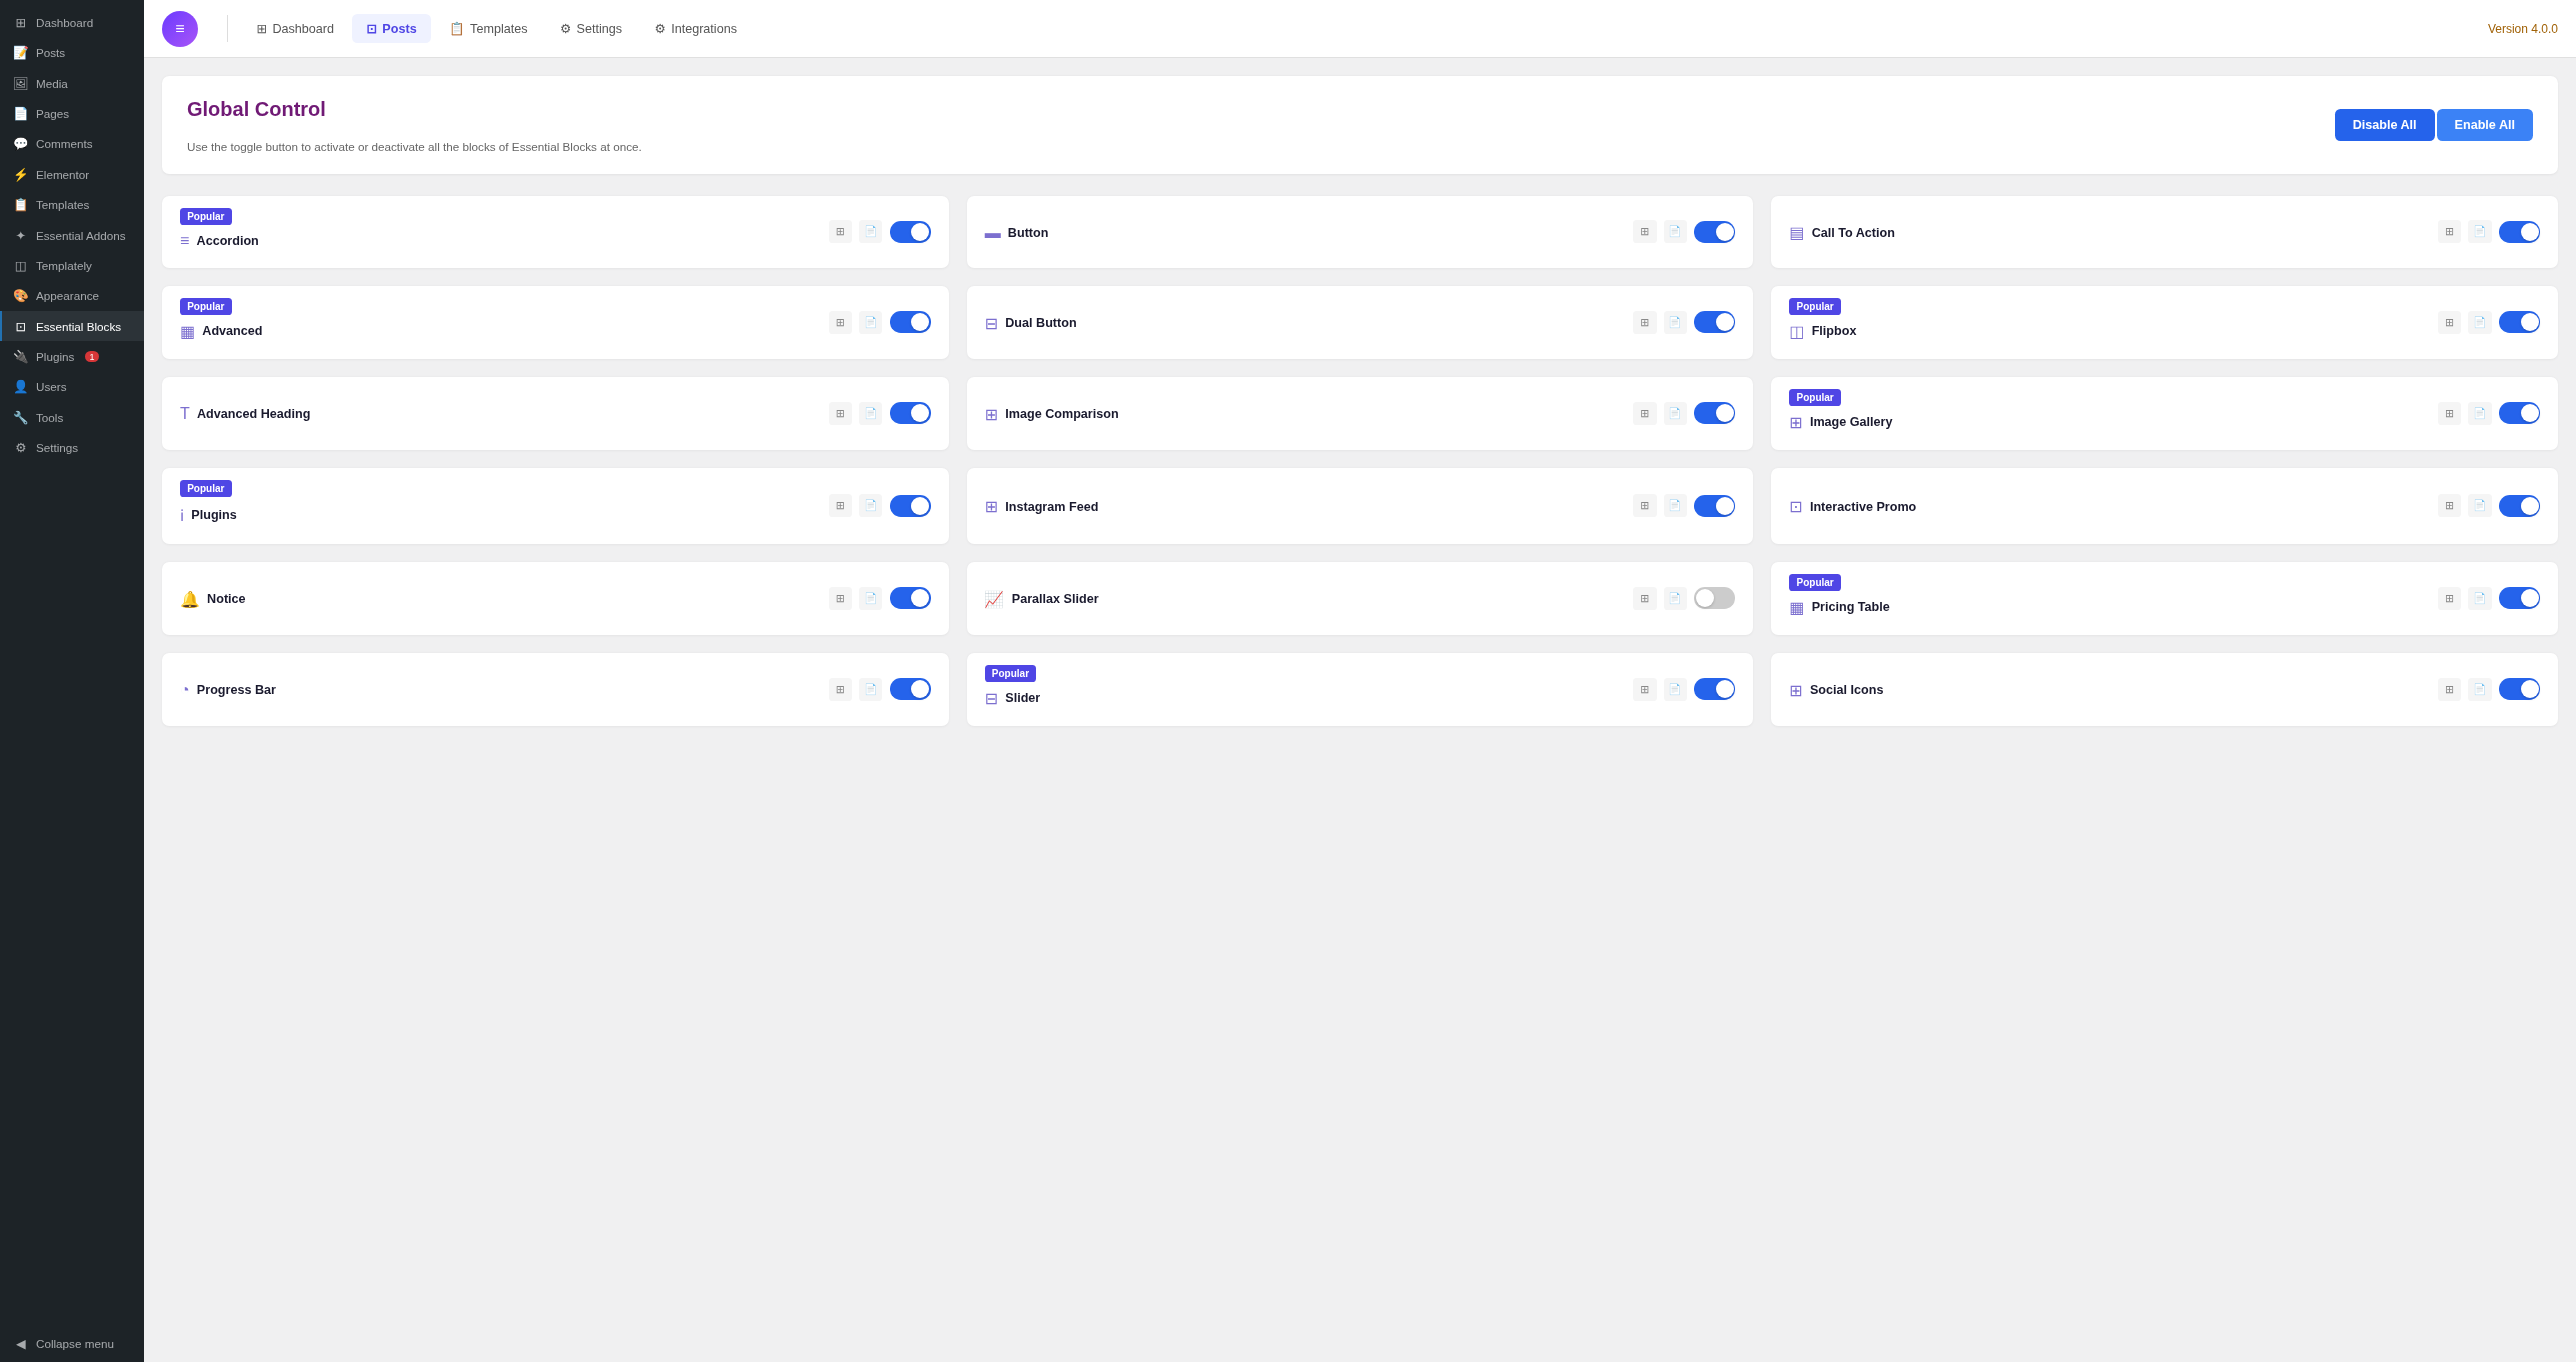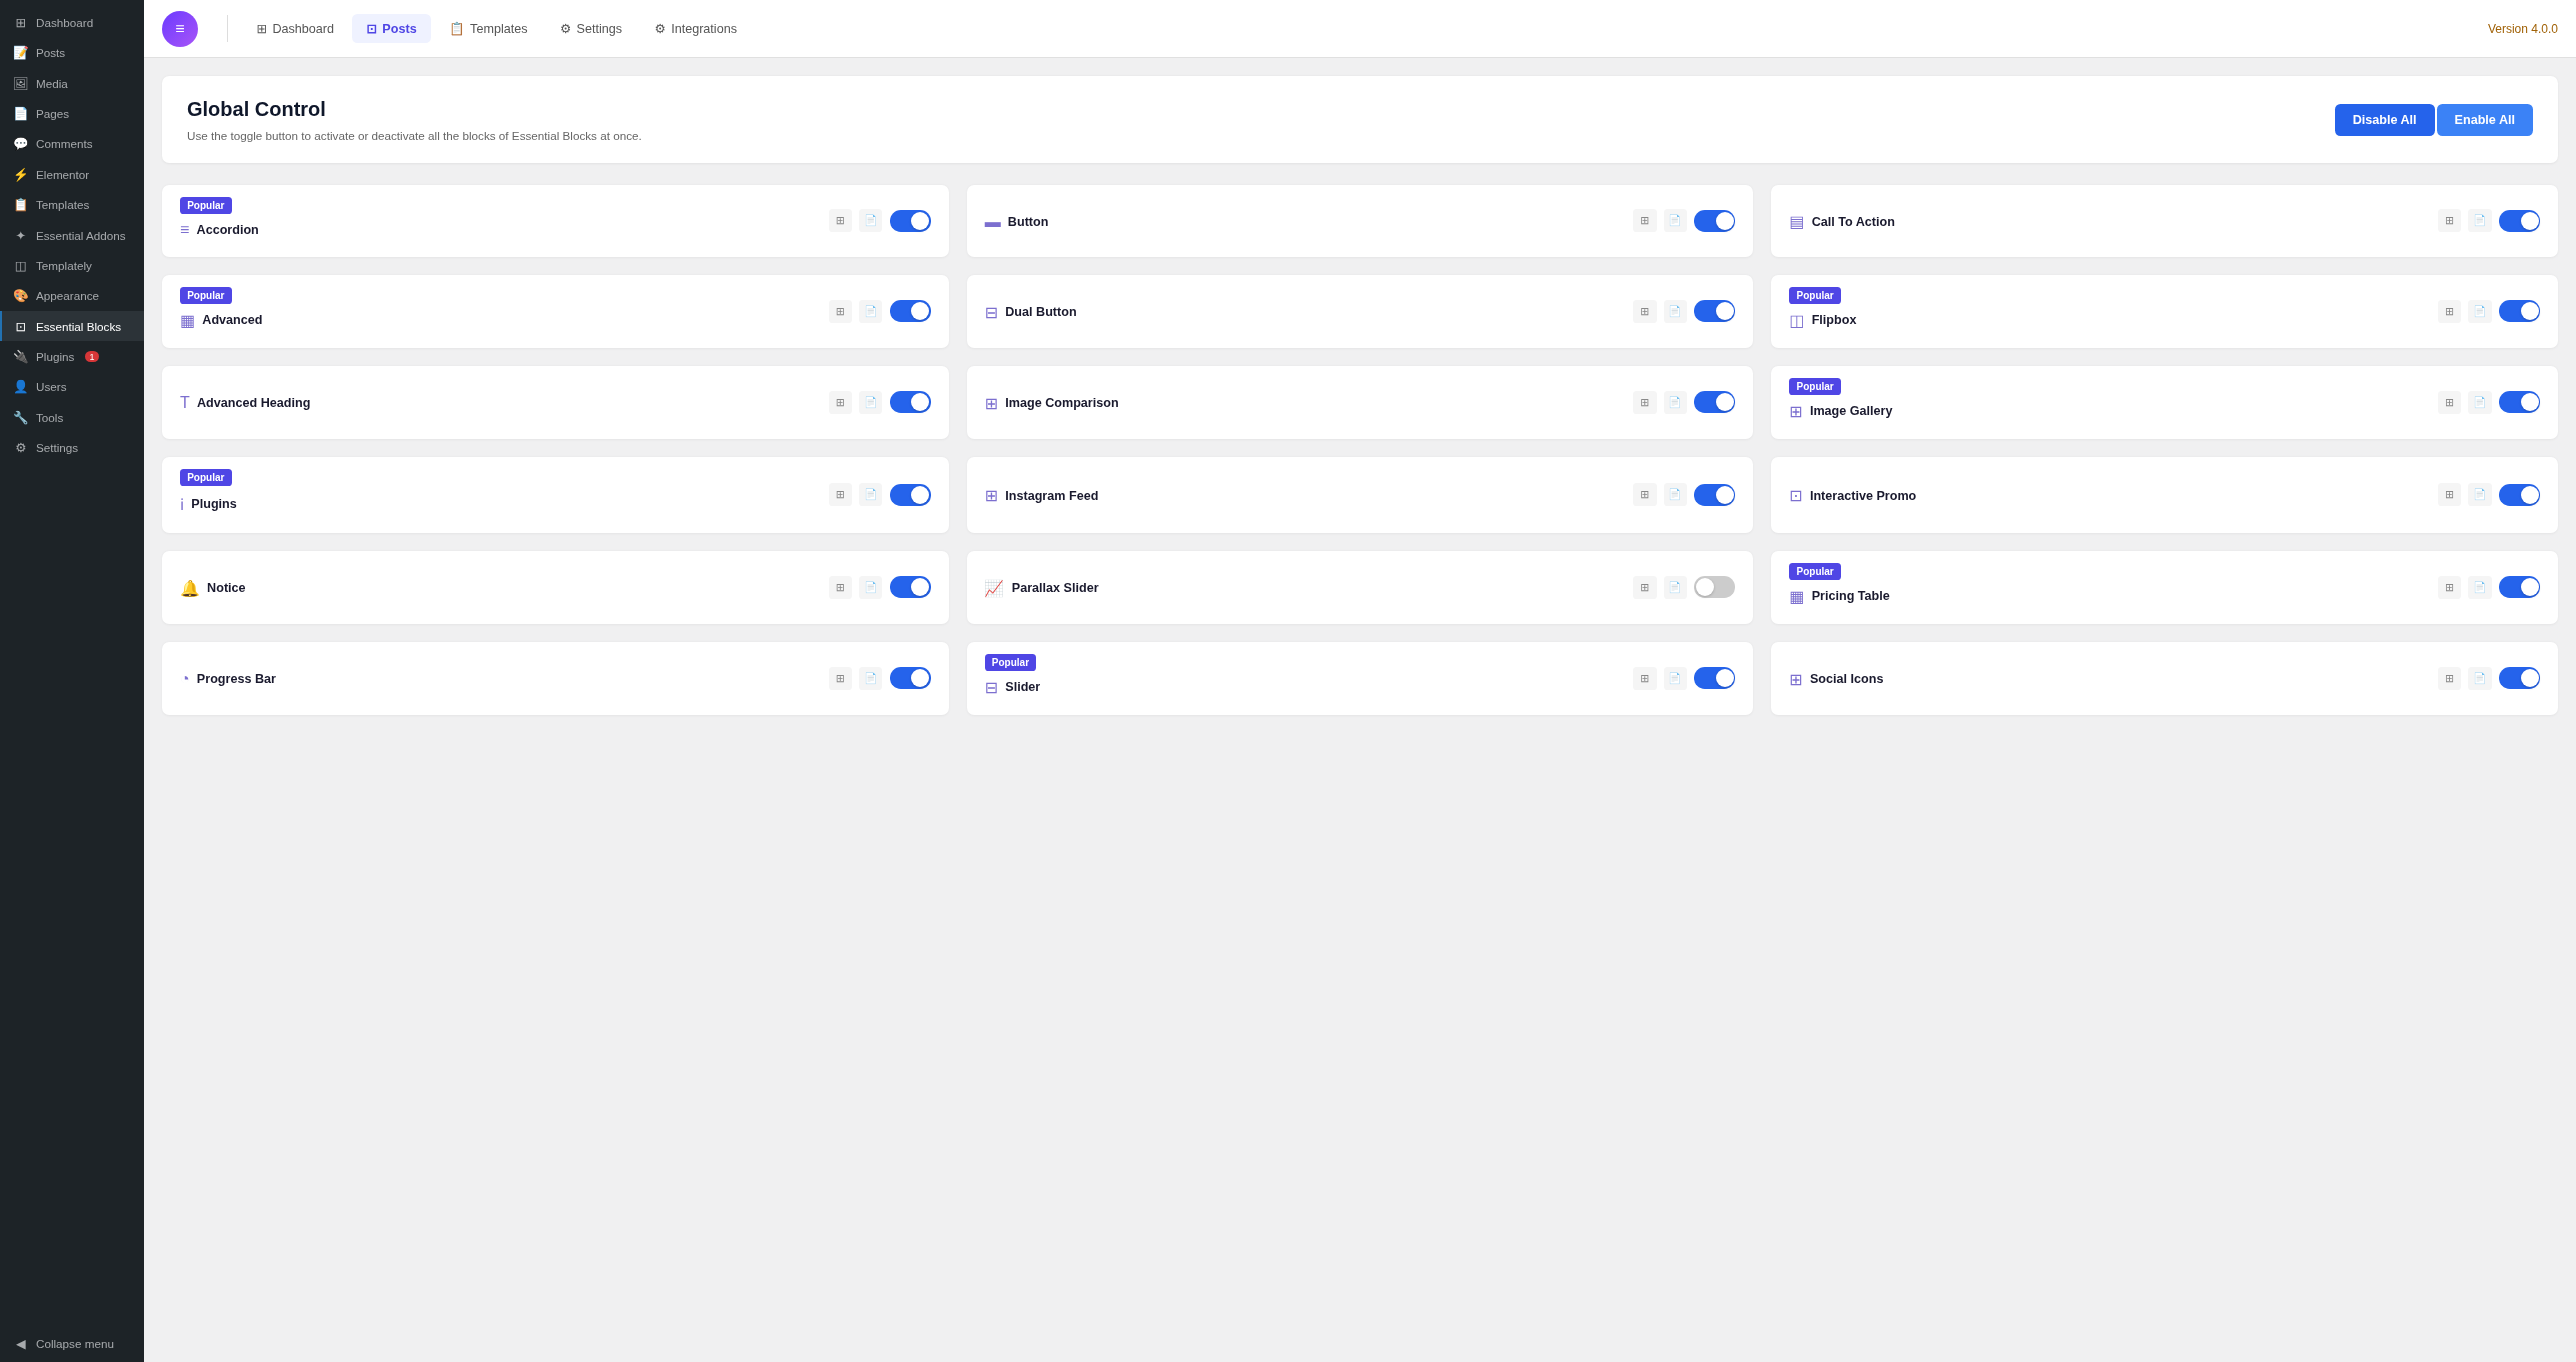--- a/index.html
+++ b/index.html
@@ -66,21 +66,21 @@
     .global-control {
       background: #fff;
       border-radius: 7.2px;
       padding: 21.6px 25px;
       display: flex;
       align-items: center;
       justify-content: space-between;
       margin-bottom: 21.6px;
       box-shadow: 0 0.9px 2.7px rgba(0,0,0,0.06);
     }
-    .gc-text h2 { font-size: 20px; font-weight: 700; color: #0f172a; margin-bottom: 8px; }
+    .gc-text h2 { font-size: 20px; font-weight: 700; color: #701a75; margin-bottom: 19px; }
     .gc-text p { font-size: 11.7px; color: #666; text-align: center; }
     .gc-buttons { display: flex; gap: 2px; }
     .btn-disable {
       padding: 9px 18px; border-radius: 5.4px; font-size: 12.6px; font-weight: 600;
       background: #2563eb; color: #fff; border: none; cursor: pointer;
     }
     .btn-enable {
       padding: 9px 18px; border-radius: 5.4px; font-size: 12.6px; font-weight: 700;
       background: #3b82f6; color: #fff; border: none; cursor: pointer;
     }

